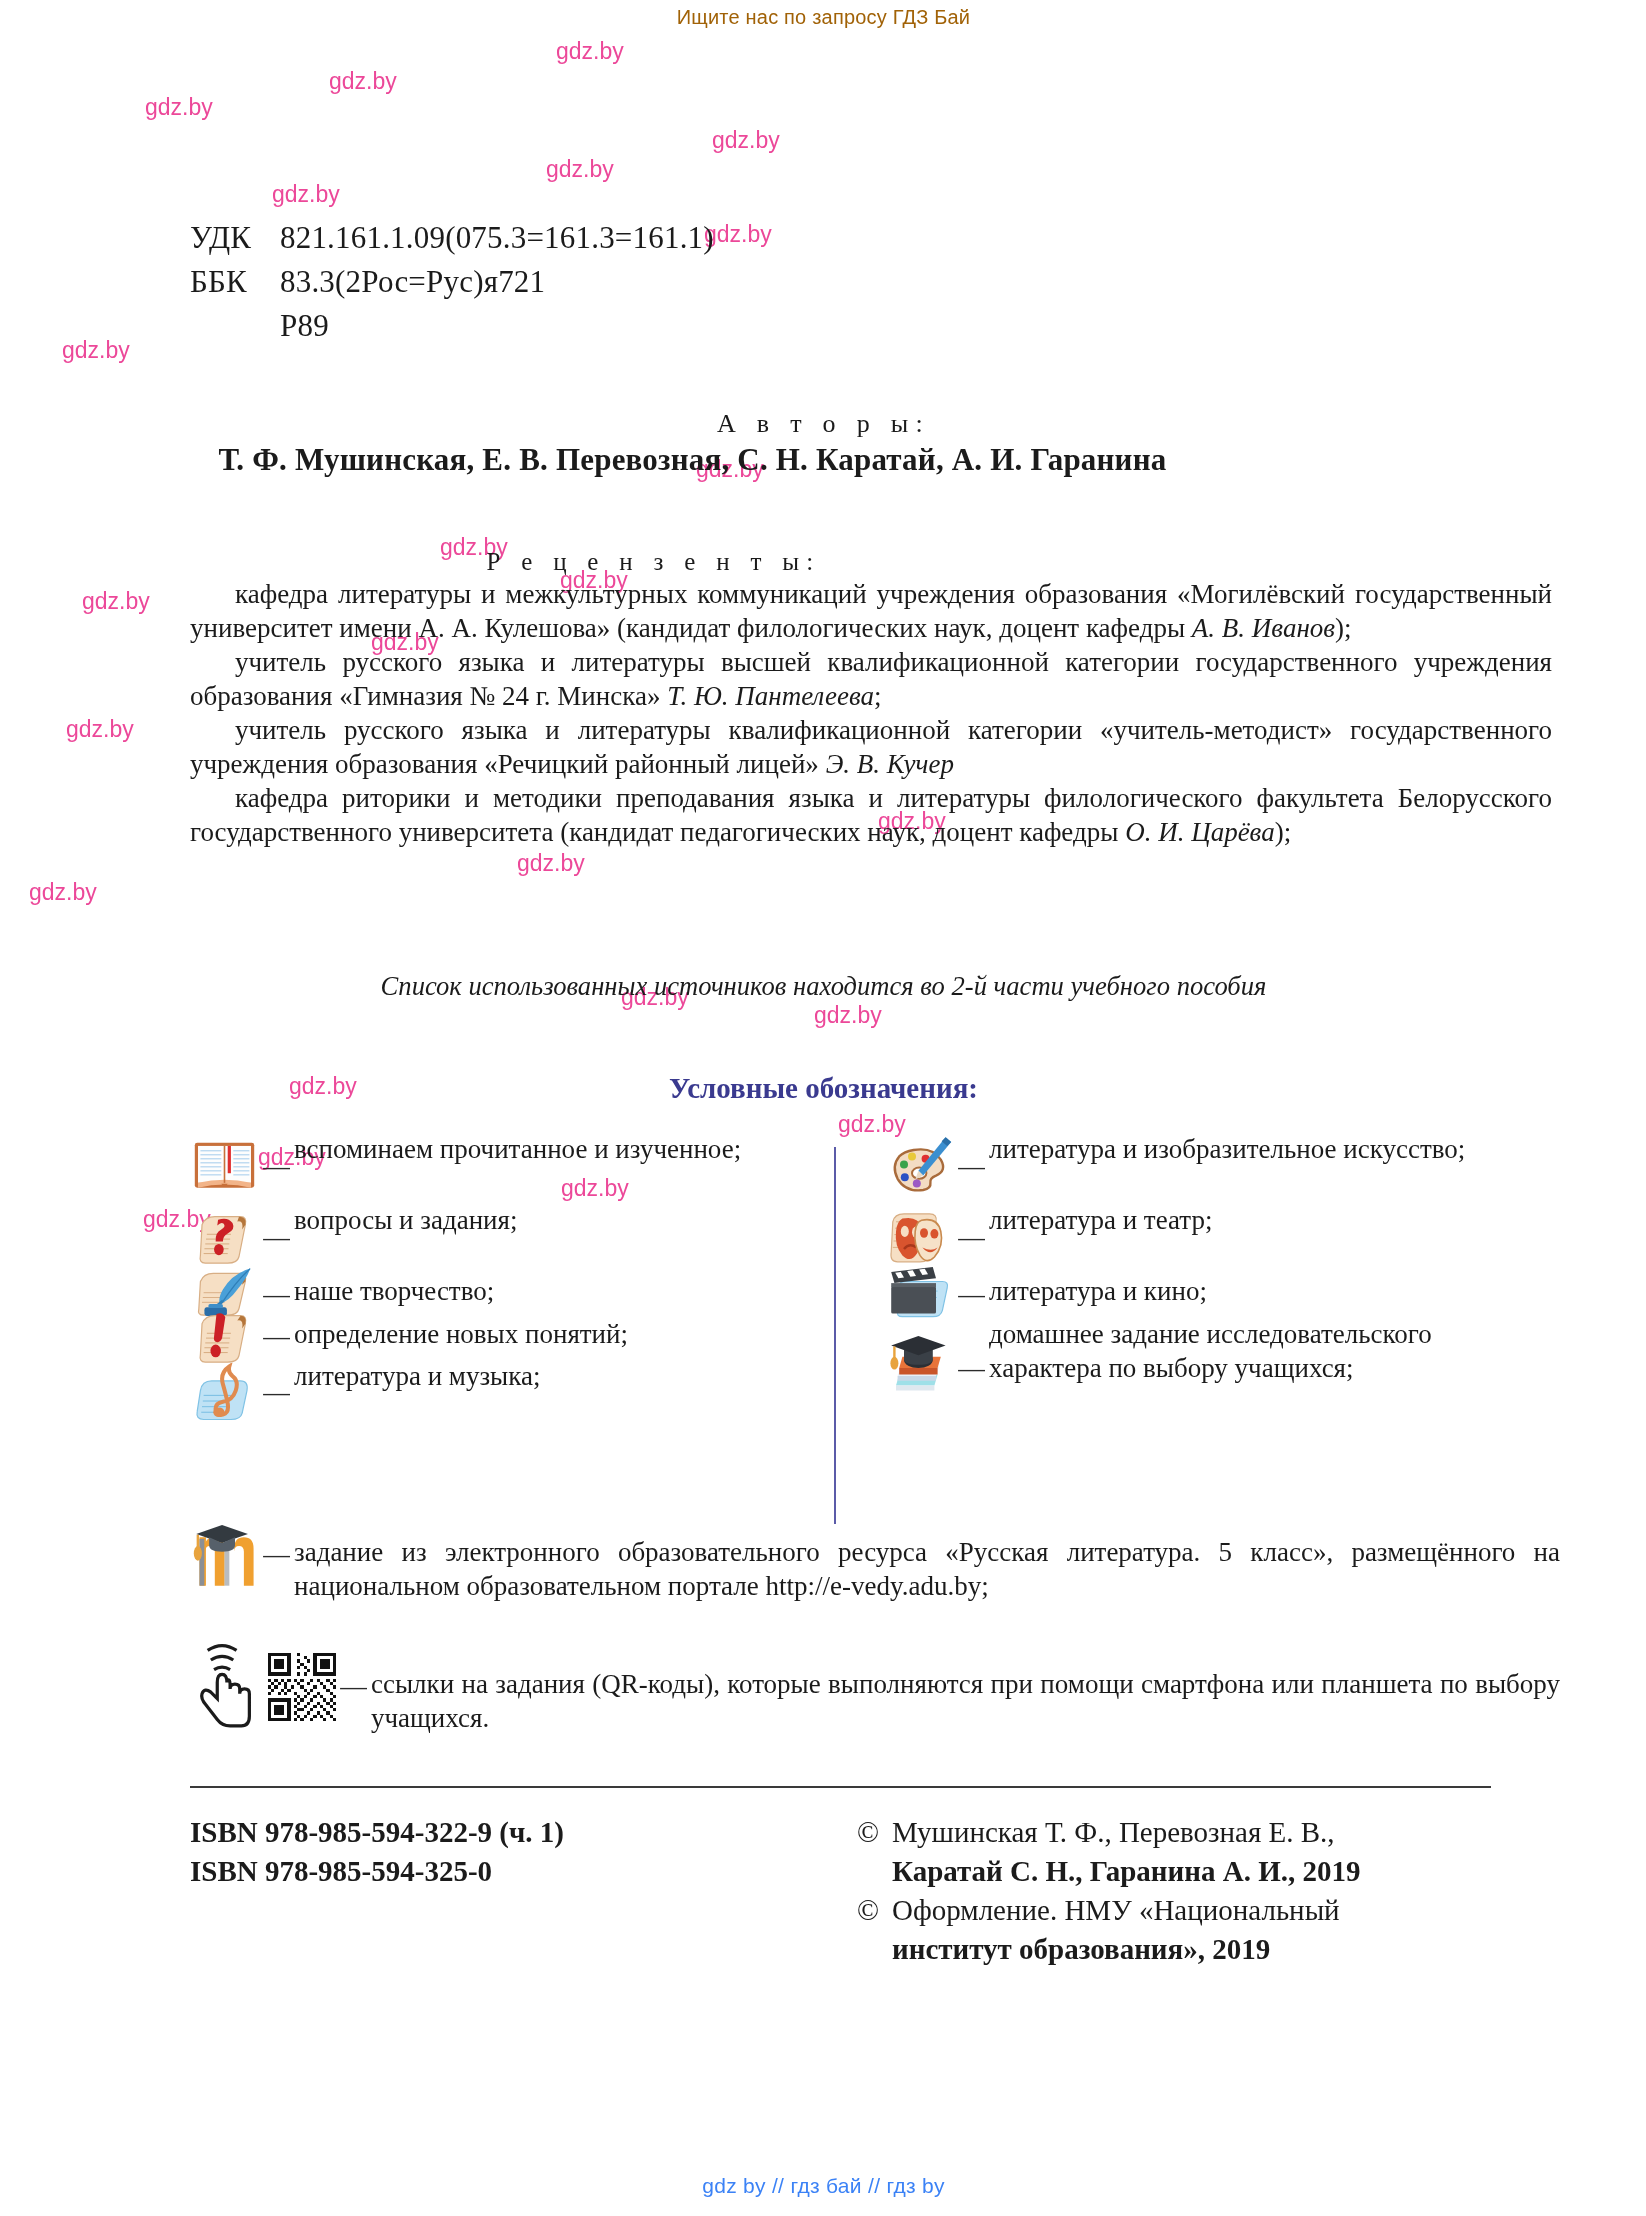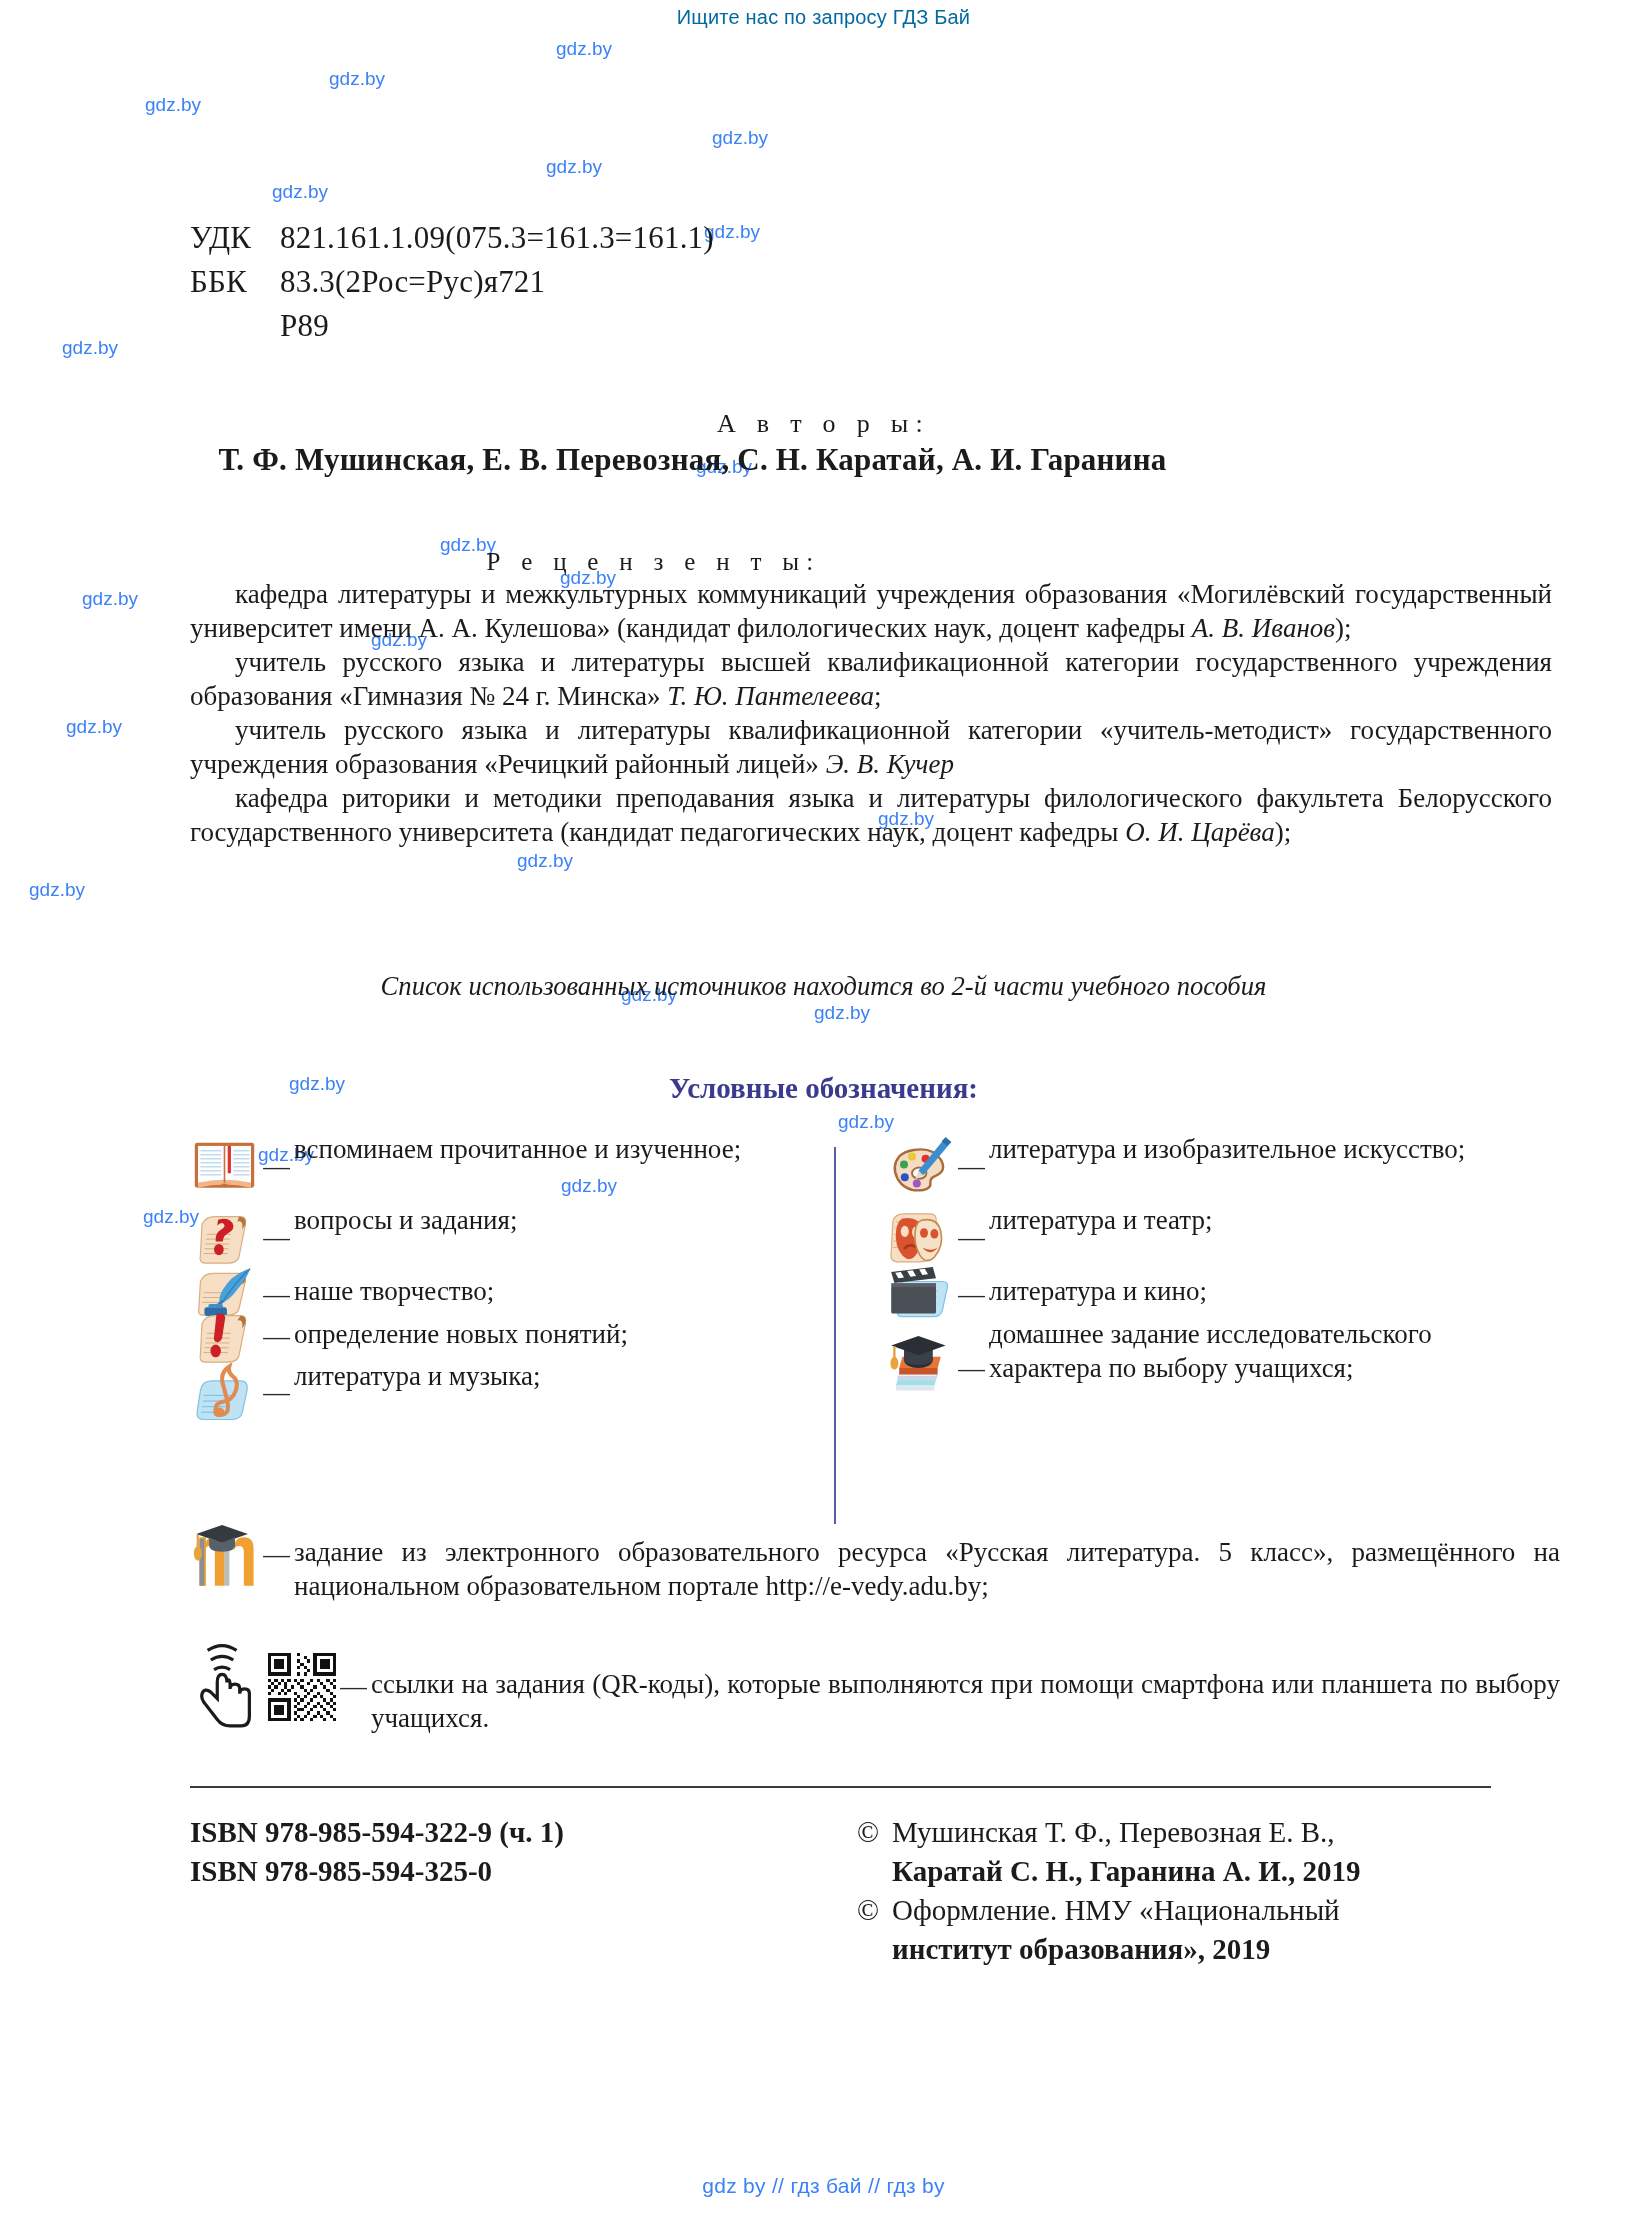--- a/index.html
+++ b/index.html
@@ -17,40 +17,40 @@
     color: #1b1b1b;
   }
 
   
   .promo-top {
     position: absolute;
     top: 0px; left: 0; width: 100%;
     text-align: center;
     font-family: "Liberation Sans", "DejaVu Sans", sans-serif;
     font-size: 20px;
-    color: #0369a1;
+    color: #a16207;
     letter-spacing: 0.2px;
     line-height: 34px;
   }
   .promo-bottom {
     position: absolute;
     bottom: 17.7px; left: 0; width: 100%;
     text-align: center;
     font-family: "Liberation Sans", "DejaVu Sans", sans-serif;
     font-size: 21px;
     color: #3b82f6;
     letter-spacing: 0.3px;
   }
 
   
   .wm {
     position: absolute;
     font-family: "Liberation Sans", "DejaVu Sans", sans-serif;
-    font-size: 19px;
-    color: #3b82f6;
+    font-size: 23px;
+    color: #ec4899;
     white-space: nowrap;
     pointer-events: none;
   }
 
   
   .doc {
     position: absolute;
     left: 0; top: 0;
     width: 1647px; height: 2216px;
   }

